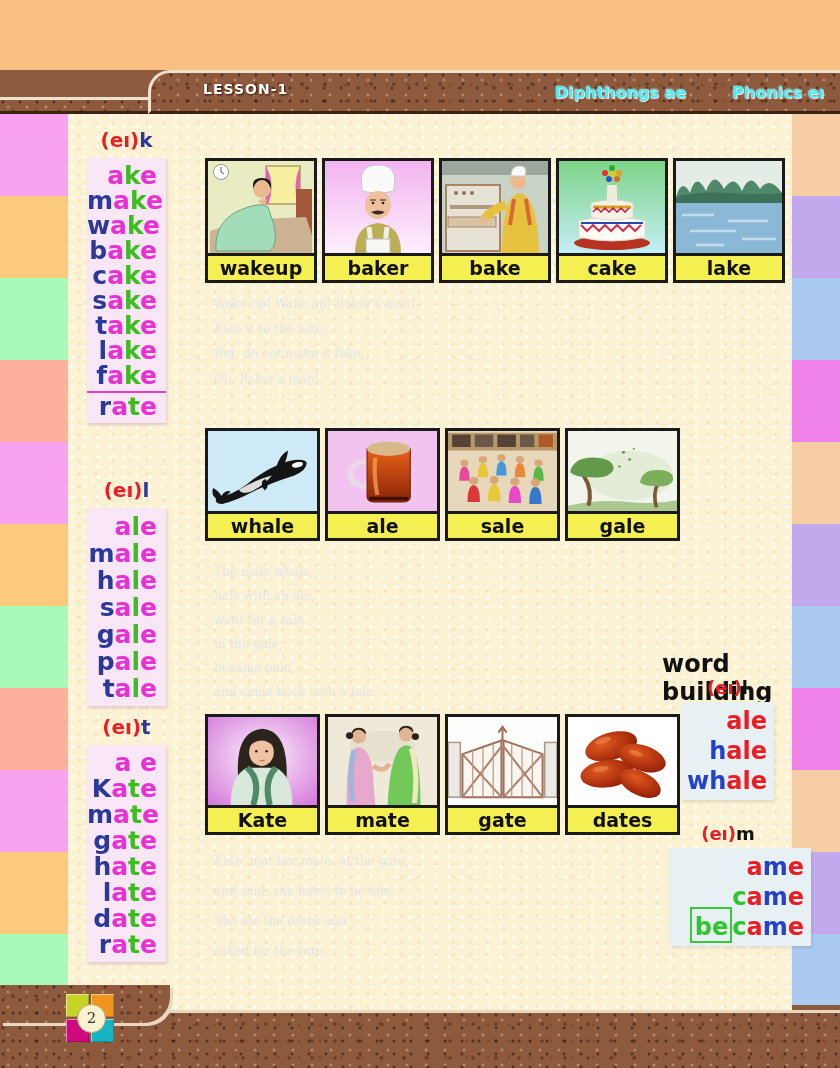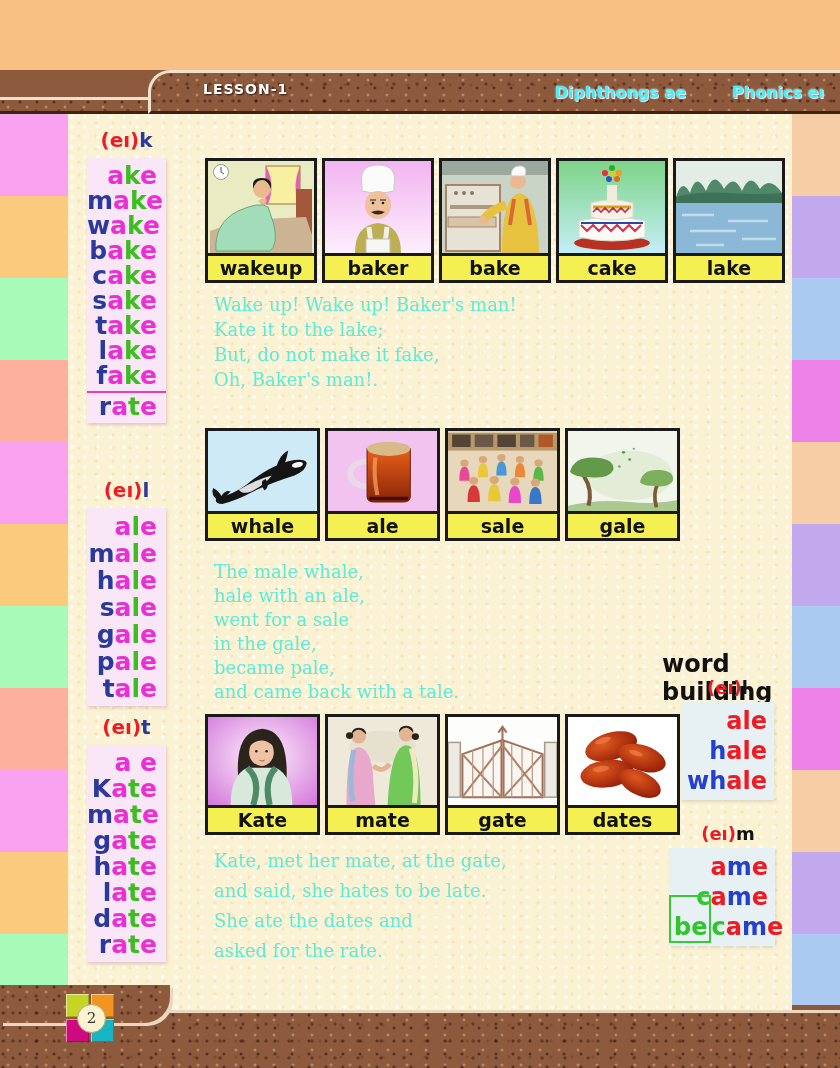--- a/index.html
+++ b/index.html
@@ -50,46 +50,46 @@
   .wl-heading{font-weight:bold;font-size:20px;text-align:center;margin-bottom:6px;white-space:nowrap;}
   .wl-box{background:#f9e6f7;width:79px;padding:5px 0 4px;box-shadow:1px 2px 3px rgba(150,100,140,.28);}
   .wl-word{text-align:right;padding-right:9px;font-weight:bold;font-size:25px;white-space:nowrap;}
   #wl0 .wl-word{line-height:25px;}
   #wl1 .wl-word{line-height:27px;}
   #wl2 .wl-word{line-height:26px;}
   .divided{border-top:2px solid #e83cc8;margin-top:3px;padding-top:1px;}
   
   .c-blue{color:#2b3a9a;} .c-magenta{color:#ea2fd4;} .c-green{color:#3cbd20;}
   .c-red{color:#ed1c24;} .c-blue2{color:#2440cc;} .c-green2{color:#2ec52e;} .c-black{color:#111;}
-  .boxed{border:2px solid #38c838;padding:16px 2px 0 3px;}
+  .boxed{border:2px solid #38c838;padding:4px 2px 0 3px;}
   
   .strip{position:absolute;display:flex;gap:5px;}
   .cell{box-sizing:content-box;border:3px solid #1a1a1a;background:#fff;}
   .cell .img{display:block;}
   .cell svg{display:block;}
   .cell .label{border-top:3px solid #1a1a1a;background:#f5f052;text-align:center;
     font-weight:bold;font-size:19px;height:24px;line-height:24px;color:#111;}
   #strip0 .cell{width:106px;} #strip0 svg{width:106px;height:92px;}
   #strip1 .cell{width:109px;} #strip1 svg{width:109px;height:80px;}
   #strip2 .cell{width:109px;} #strip2 svg{width:109px;height:88px;}
   
-  .poem{position:absolute;left:214px;font-family:"DejaVu Serif",serif;font-size:18px;color:#5eead4;}
+  .poem{position:absolute;left:214px;font-family:"DejaVu Serif",serif;font-size:12px;color:#e5e5e5;}
   #poem0 .poem-line{line-height:25px;}
   #poem1 .poem-line{line-height:24px;}
   #poem2 .poem-line{line-height:30px;}
   
   .wb-title{position:absolute;left:662px;top:650px;font-weight:bold;font-size:24px;color:#111;}
   .wb-group{position:absolute;}
   .wb-heading{font-weight:bold;font-size:18px;text-align:center;margin-bottom:4px;white-space:nowrap;}
   .wb-box{background:#e7f0f2;text-align:right;padding:4px 7px 4px 0;box-shadow:1px 2px 3px rgba(0,0,0,.10);}
   .wb-word{font-weight:bold;font-size:24px;line-height:30px;white-space:nowrap;}
   #wbg0{left:681px;top:677px;width:93px;}
   #wbg0 .wb-box{width:86px;box-sizing:border-box;width:93px;}
   #wbg1{left:669px;top:823px;width:118px;}
-  #wbg1 .wb-box{box-sizing:border-box;width:106px;}
+  #wbg1 .wb-box{box-sizing:border-box;width:142px;}
   
   .badge{position:absolute;left:66px;top:994px;width:48px;height:48px;z-index:4;
     display:grid;grid-template-columns:23px 23px;grid-template-rows:23px 23px;gap:2px;}
   .badge .sq{box-shadow:inset 1px 1px 0 rgba(255,255,255,.5), inset -1px -1px 0 rgba(0,0,0,.2);}
   .sq1{background:#c6d426;} .sq2{background:#f2951f;} .sq3{background:#cf0a7e;} .sq4{background:#17b4c4;}
   .badge .circle{position:absolute;left:11px;top:10px;width:27px;height:27px;border-radius:50%;
     background:#fbf3d0;border:1px solid #b8a880;text-align:center;line-height:27px;
     font-family:"DejaVu Serif",serif;font-size:15px;color:#333;}
 </style>
 </head>

